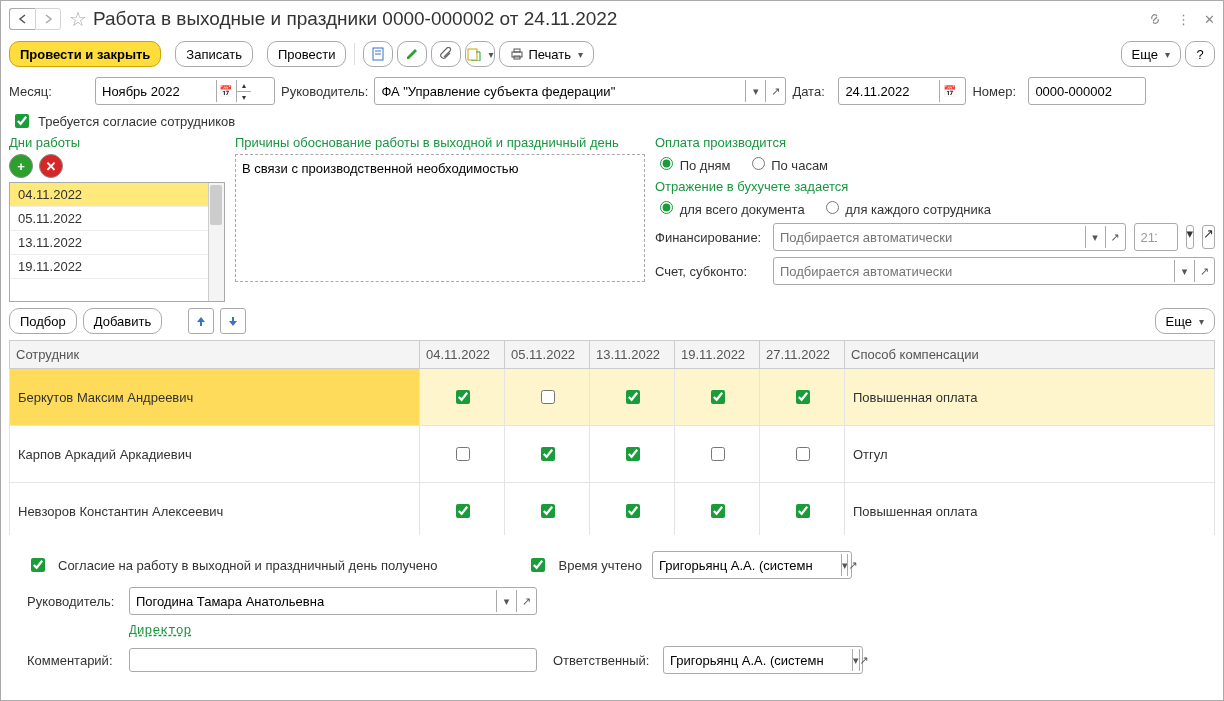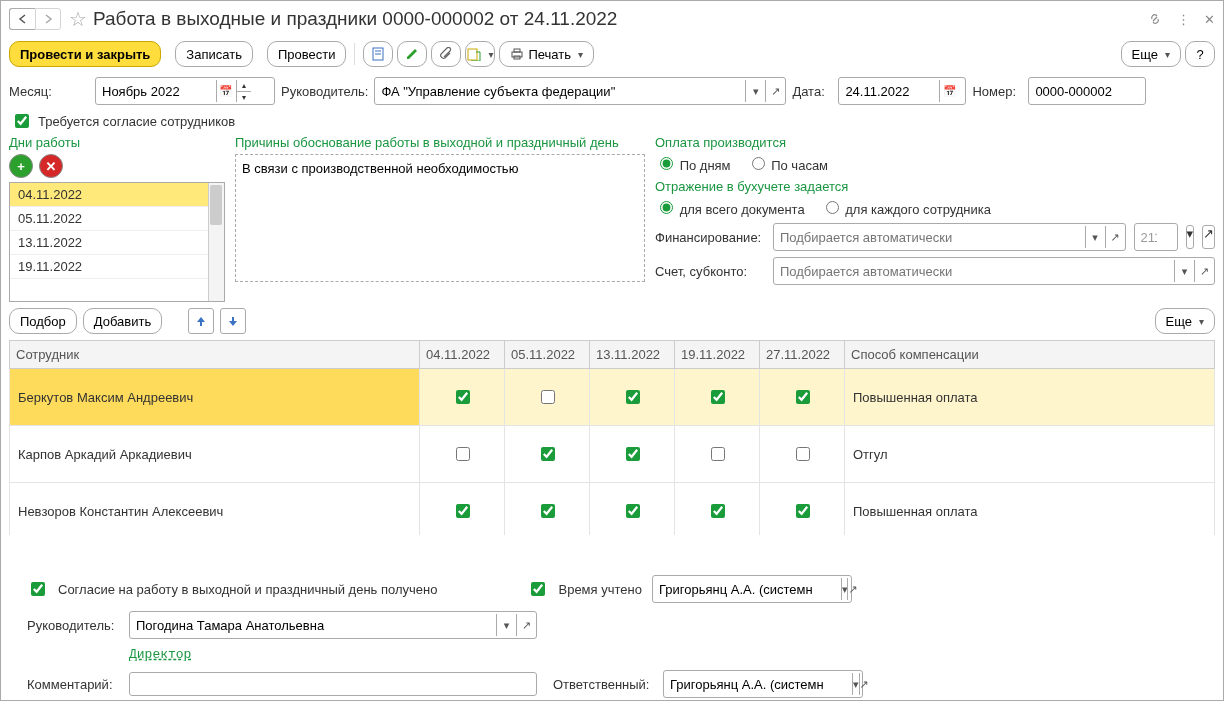--- a/index.html
+++ b/index.html
@@ -300,21 +300,21 @@
       <div class="input-combo" style="width:408px">
         <input style="flex: 1 1 0%;" value="Погодина Тамара Анатольевна">
         <div class="cbtn">▾</div>
         <div class="cbtn">↗</div>
       </div>
     </div>
     <div class="bottom-row">
       <div style="min-width:92px"></div>
       <span class="link">Директор</span>
     </div>
-    <div class="bottom-row" style="padding-bottom:2px;align-items:center;">
+    <div class="bottom-row" style="padding-bottom:26px;align-items:center;">
       <label style="min-width:92px">Комментарий:</label>
       <input class="small-input" style="width: 408px;" value="">
       <label style="min-width:100px;margin-left:6px;">Ответственный:</label>
       <div class="input-combo" style="width:200px">
         <input style="flex: 1 1 0%;" value="Григорьянц А.А. (системн">
         <div class="cbtn">▾</div>
         <div class="cbtn">↗</div>
       </div>
     </div>
   </div>

